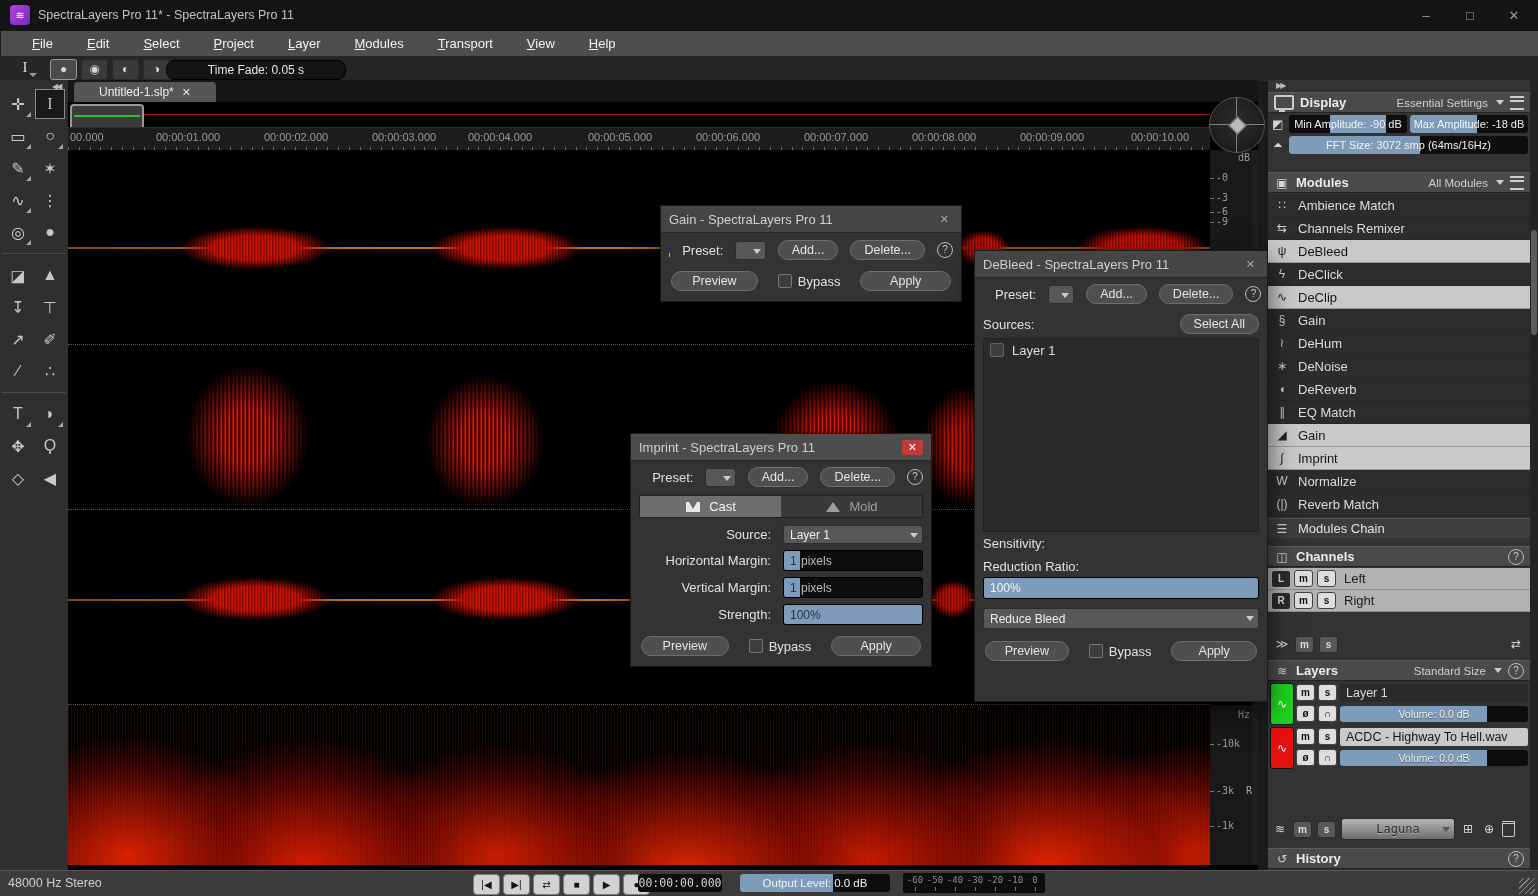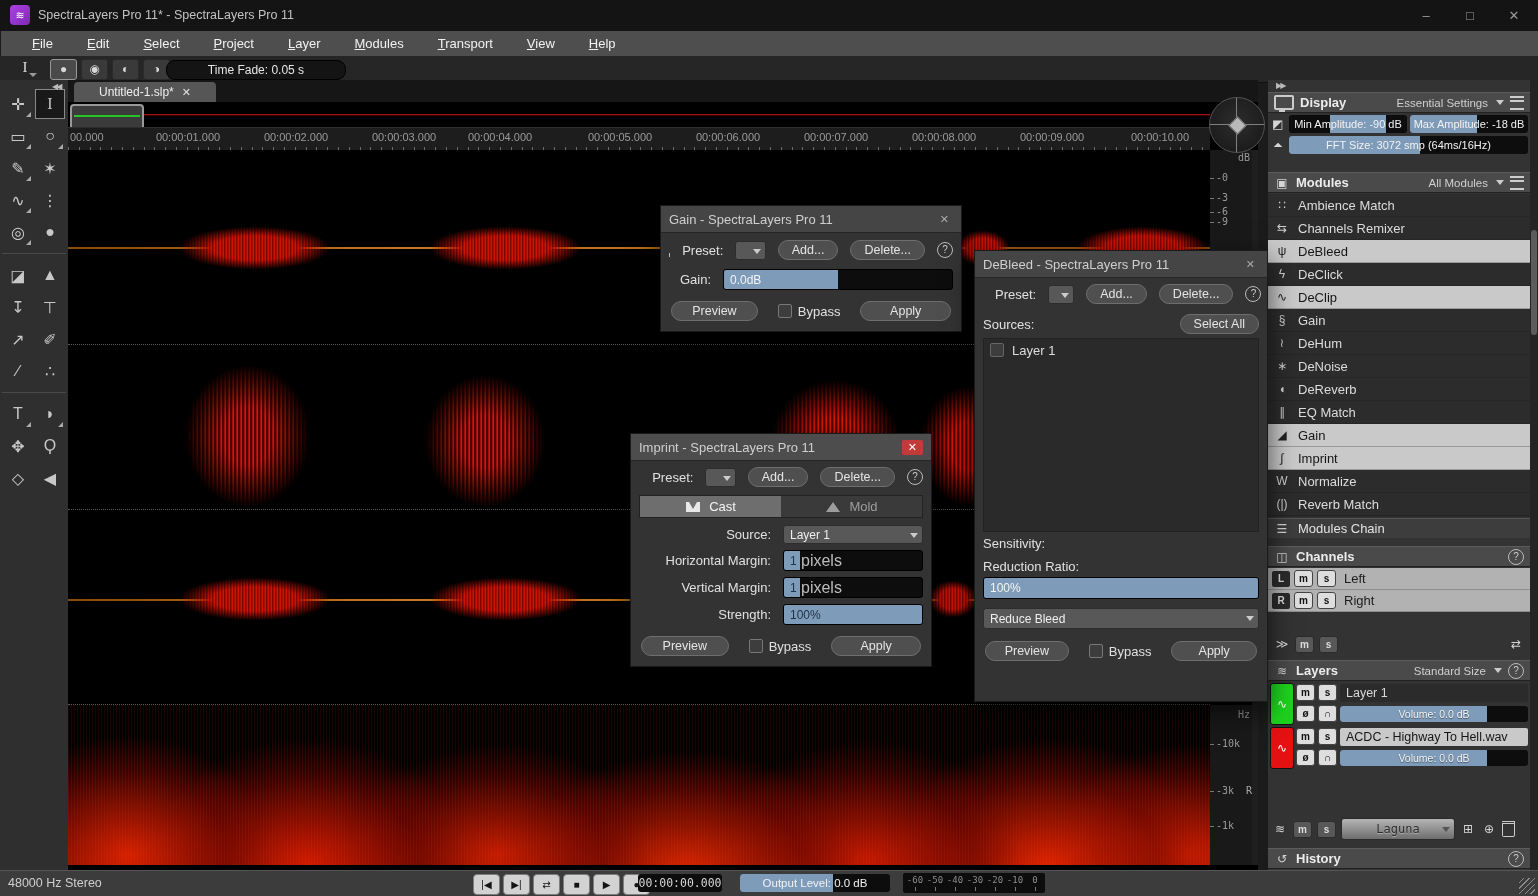--- a/index.html
+++ b/index.html
@@ -144,21 +144,21 @@
   .dlg-x{color:#aaa;font-size:11px;padding:0 4px;}
   .dlg-x.red{background:#c23b3b;color:#fff;border-radius:2px;padding:1px 6px;}
   .drow{display:flex;align-items:center;gap:12px;padding:0 8px;}
   .dlabel{font-size:13px;color:#e0e0e0;white-space:nowrap;}
   .dd{position:relative;height:19px;background:#585858;border:1px solid #2d2d2d;border-radius:3px;font-size:12px;color:#eee;line-height:19px;padding:0 18px 0 6px;box-sizing:border-box;}
   .dd .chev{position:absolute;right:4px;top:7px;}
   .pill{height:20px;border-radius:10px;background:#4f4f4f;border:1px solid #6e6e6e;color:#e4e4e4;font-size:12.5px;padding:0 13px;line-height:18px;font-family:inherit;}
   .nfield{position:relative;flex:1;height:19px;background:#0d0d0d;border:1px solid #000;border-radius:3px;overflow:hidden;display:flex;align-items:center;}
   .nchip{height:100%;background:#7e9cba;color:#20344a;font-size:12px;display:flex;align-items:center;padding-left:6px;box-sizing:border-box;flex:0 0 auto;}
   .nchip.light{color:#f4f4f4;}
-  .nafter{font-size:16px;color:#bdbdbd;padding-left:1px;}
+  .nafter{font-size:12px;color:#bdbdbd;padding-left:1px;}
   .chk{display:flex;align-items:center;gap:6px;font-size:13px;color:#e0e0e0;}
   .chk .box{width:12px;height:12px;background:#3d3d3d;border:1px solid #777;border-radius:2px;}
   .btnrow{display:flex;align-items:center;padding:0 10px;gap:10px;}
   .btnrow .spring{flex:1;}
   .tabs2{display:flex;margin:0 8px;border:1px solid #222;}
   .t2{flex:1;height:21px;display:flex;align-items:center;justify-content:center;gap:8px;font-size:13px;background:#3a3a3a;color:#9d9d9d;}
   .t2.active{background:#6e6e6e;color:#f4f4f4;}
   .srclist{margin:4px 8px;background:#2a2a2a;border:1px solid #222;}
   .srcitem{height:22px;display:flex;align-items:center;gap:8px;padding:0 6px;font-size:13px;color:#ddd;}
   .glabel{width:132px;text-align:right;}
@@ -516,28 +516,20 @@
         </g>
       </svg>
     <span class="dlabel">Preset:</span>
     <div class="dd" style="width:92px;">
         <span class="chev"></span>
       </div>
     <button class="pill">Add...</button>
     <button class="pill">Delete...</button>
     <span class="help">?</span>
   </div>
-  <div class="drow" style="margin-top:9px;">
-    <span class="dlabel" style="width:42px;text-align:right;">Gain:</span>
-    <div class="nfield">
-      <div class="nchip light" style="width:50%;">
-          <span>0.0dB</span>
-        </div>
-    </div>
-  </div>
   <div class="btnrow" style="margin:11px 0 10px 0;">
     <button class="pill" style="width:92px;">Preview</button>
     <span class="spring"></span>
     <label class="chk">
         <span class="box"></span>
         <span>Bypass</span>
       </label>
     <span class="spring"></span>
     <button class="pill" style="width:96px;">Apply</button>
   </div>

